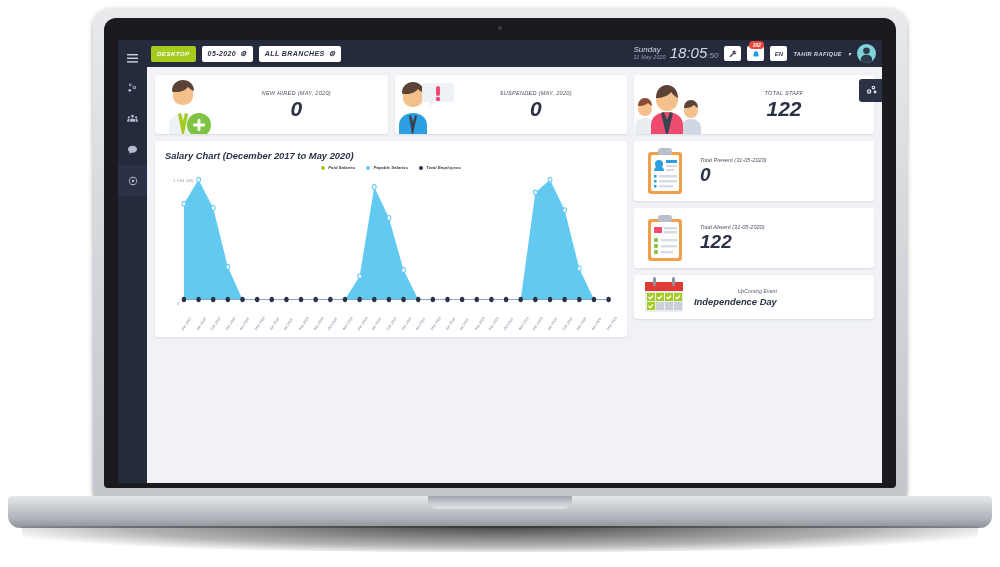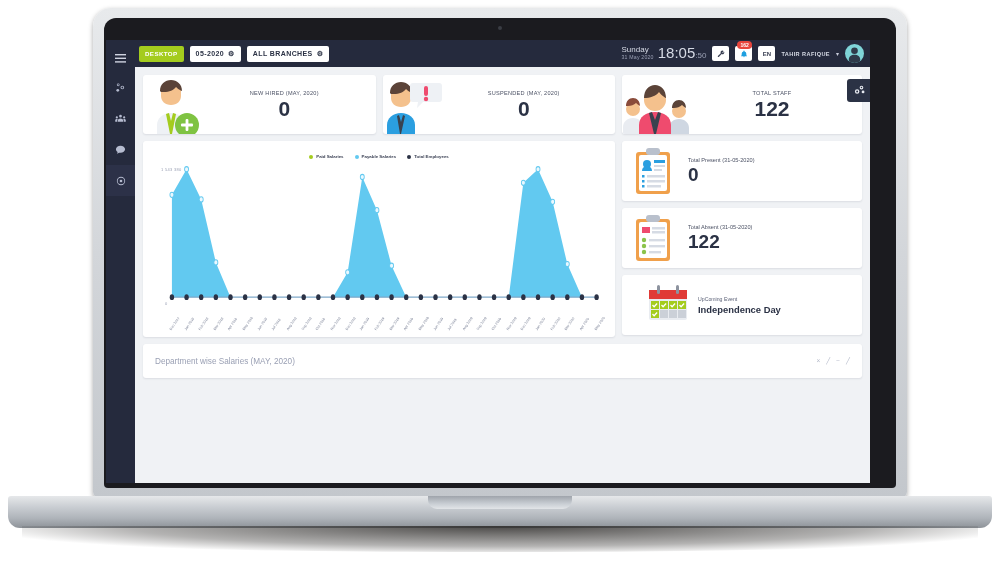--- a/index.html
+++ b/index.html
@@ -25,24 +25,25 @@
     width: 792px; height: 470px;
     background: #1b1b1f;
     border-radius: 12px 12px 4px 4px;
   }
   .camera {
     position:absolute; left: 498px; top: 26px;
     width: 4px; height: 4px; border-radius: 50%;
     background: #3a3d44;
   }
   .screen {
-    position: absolute; left: 106px; top: 40px;
+    position: absolute; left: 118px; top: 40px;
     width: 764px; height: 443px;
     background: #f0f2f5;
     overflow: hidden;
+    font-style: italic;
   }
   .laptop-base {
     position:absolute; left: 8px; top: 496px;
     width: 984px; height: 32px;
     background: linear-gradient(180deg,#e6e8ea 0%, #c9cdd2 35%, #aeb3b9 70%, #8d9298 100%);
     border-radius: 3px 3px 12px 12px;
   }
   .base-notch {
     position:absolute; left: 428px; top: 496px;
     width: 144px; height: 13px;
@@ -140,21 +141,21 @@
     white-space:nowrap;
   }
 
   .side-col { width:240px; flex:0 0 240px; display:flex; flex-direction:column; gap:7px; }
   .mini { height:60px; display:flex; align-items:center; padding-left:6px; }
   .mini-art { width:54px; height:48px; flex:0 0 54px; position:relative; }
   .mini-text { padding-left:6px; }
   .mini-label { font-size:5.6px; color:#4c5265; margin-bottom:1px; }
   .mini-value { font-size:19px; color:#2b3245; font-weight:700; line-height:21px; }
 
-  .event { height:60px; display:flex; align-items:center; padding-left:24px; }
+  .event { height:44px; display:flex; align-items:center; padding-left:8px;text-align:right; }
   .event-text { padding-left:8px; }
   .event-label { font-size:5.2px; color:#5a6076; margin-bottom:2px; }
   .event-name { font-size:9.4px; color:#2b3245; font-weight:700; }
 
   .panel { height:34px; display:flex; align-items:center; padding:0 12px; }
   .panel-title { font-size:8.2px; color:#9aa0b4; }
   .panel-actions { margin-left:auto; display:flex; gap:6px; color:#b4b9c9; font-size:6.5px; }
 
   .bottom-row { display:flex; gap:7px; margin-top:7px; }
   .panel-half { flex:1; }
@@ -328,20 +329,21 @@
                 <path d="M17.5 3.2a3.4 3.4 0 1 0 0 6.8 3.4 3.4 0 0 0 0-6.8zm0 4.8a1.4 1.4 0 1 1 0-2.8 1.4 1.4 0 0 1 0 2.8z"></path>
                 <circle cx="20.4" cy="14.6" r="2.6"></circle>
               </g>
                 </svg>
             </div>
           </div>
 
           <div class="row" style="margin-top:7px">
 
             <div class="card chart-card">
+              <div class="chart-title">Salary Chart (December 2017 to May 2020)</div>
               <div class="legend">
                 <div class="lg">
                   <span class="dot" style="background:#a4cc1e"></span>
                   <span>Paid Salaries</span>
                 </div>
                 <div class="lg">
                   <span class="dot" style="background:#62c9f0"></span>
                   <span>Payable Salaries</span>
                 </div>
                 <div class="lg">
@@ -521,29 +523,20 @@
                   <div class="event-label">UpComing Event</div>
                   <div class="event-name">Independence Day</div>
                 </div>
               </div>
 
             </div>
           </div>
 
 
           <div class="bottom-row">
-            <div class="card panel panel-half">
-              <div class="panel-title">Department wise Salaries (MAY, 2020)</div>
-              <div class="panel-actions">
-                <span>×</span>
-                <span>╱</span>
-                <span>−</span>
-                <span>╱</span>
-              </div>
-            </div>
           </div>
 
         </div>
       </div>
     </div>
   </div>
 
   <div class="laptop-base"></div>
   <div class="base-notch"></div>
   <div class="base-shadow"></div>

